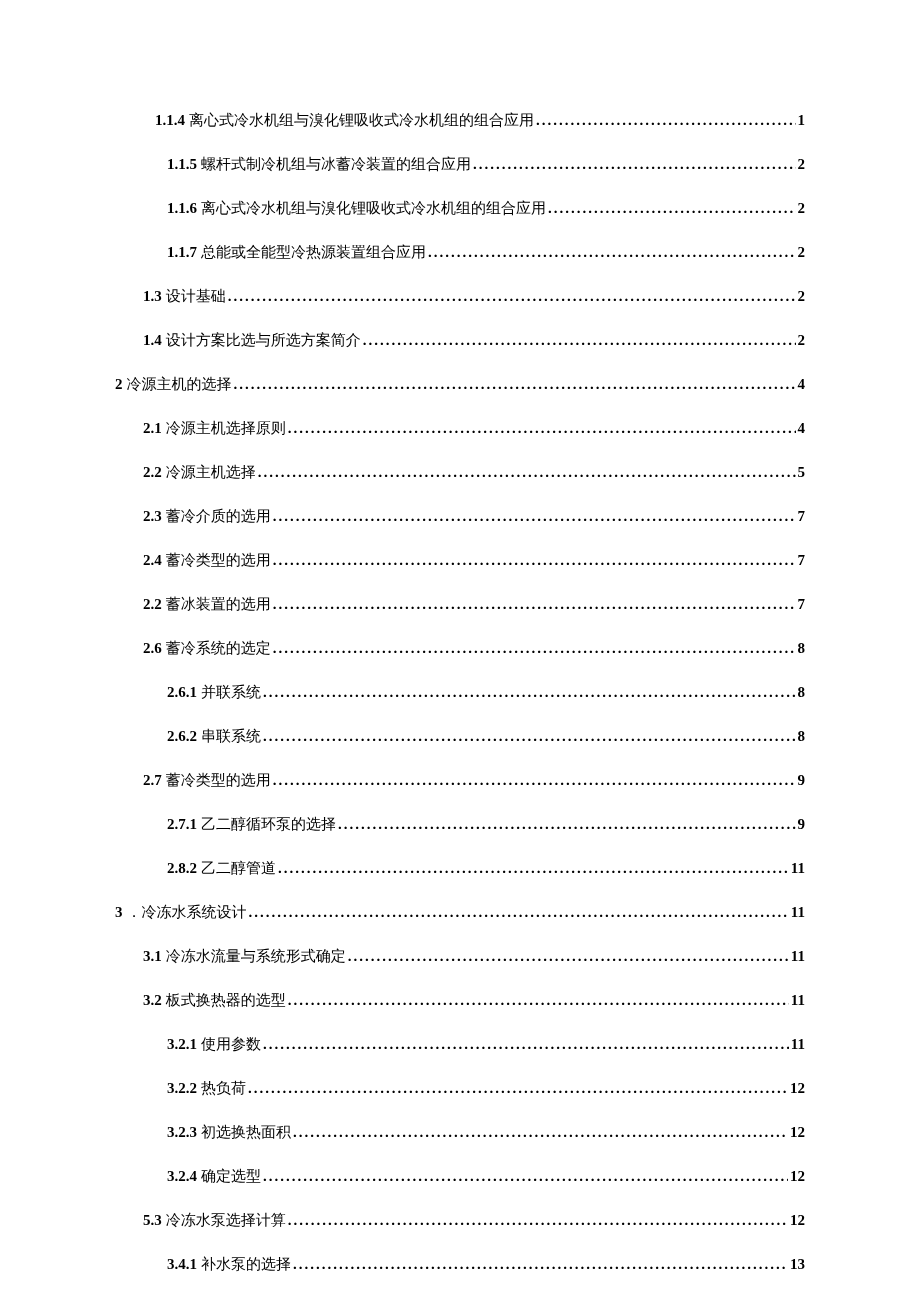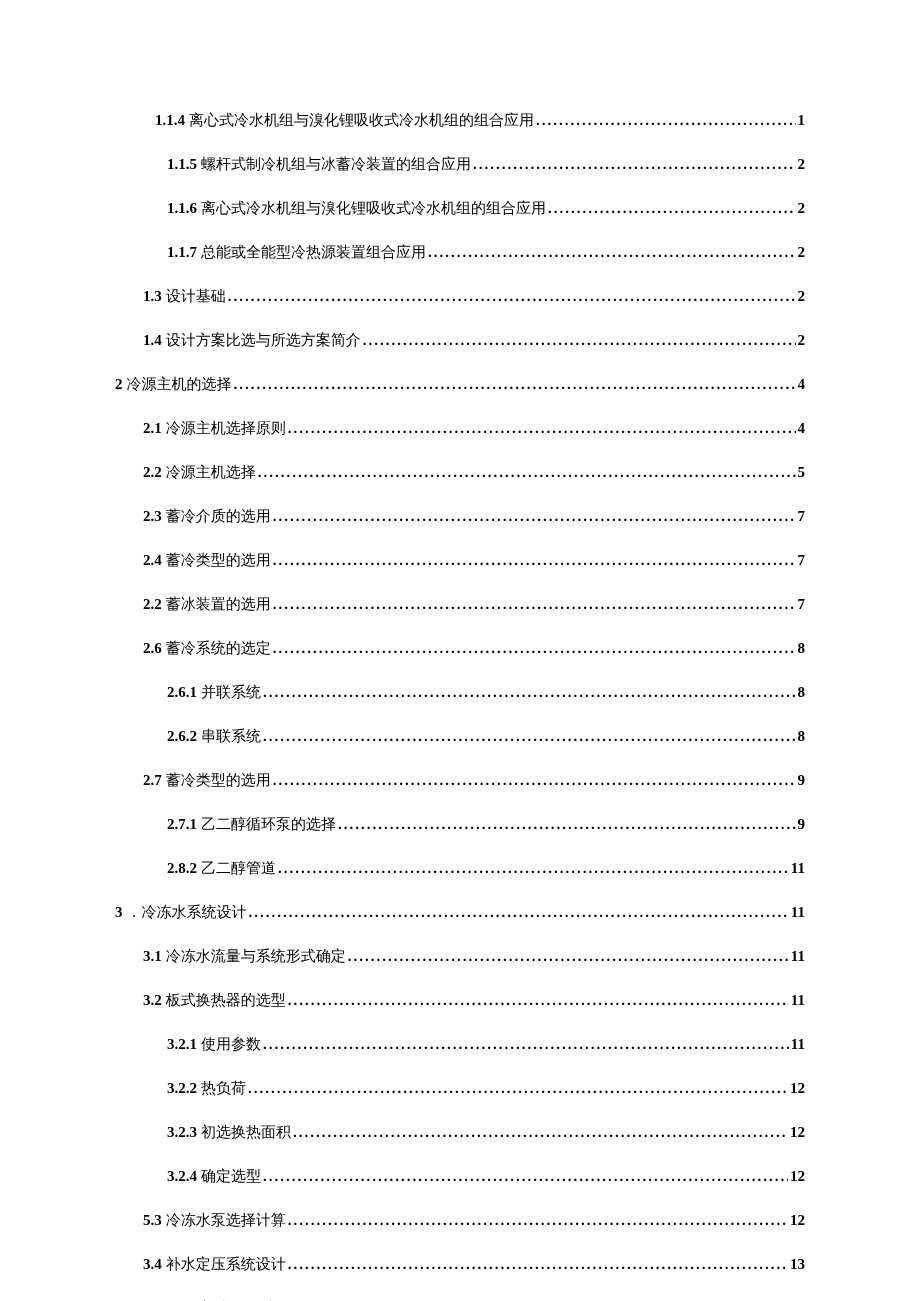--- a/index.html
+++ b/index.html
@@ -208,25 +208,19 @@
       <span class="toc-title">确定选型</span>
       <span class="toc-leader"></span>
       <span class="toc-page">12</span>
     </div>
     <div class="toc-entry lvl-2">
       <span class="toc-num">5.3</span>
       <span class="toc-title">冷冻水泵选择计算</span>
       <span class="toc-leader"></span>
       <span class="toc-page">12</span>
     </div>
-    <div class="toc-entry lvl-2">
-      <span class="toc-num">3.4</span>
-      <span class="toc-title">补水定压系统设计</span>
-      <span class="toc-leader"></span>
-      <span class="toc-page">13</span>
-    </div>
     <div class="toc-entry lvl-3b">
       <span class="toc-num">3.4.1</span>
       <span class="toc-title">补水泵的选择</span>
       <span class="toc-leader"></span>
       <span class="toc-page">13</span>
     </div>
   </div>
 
 </body></html>

